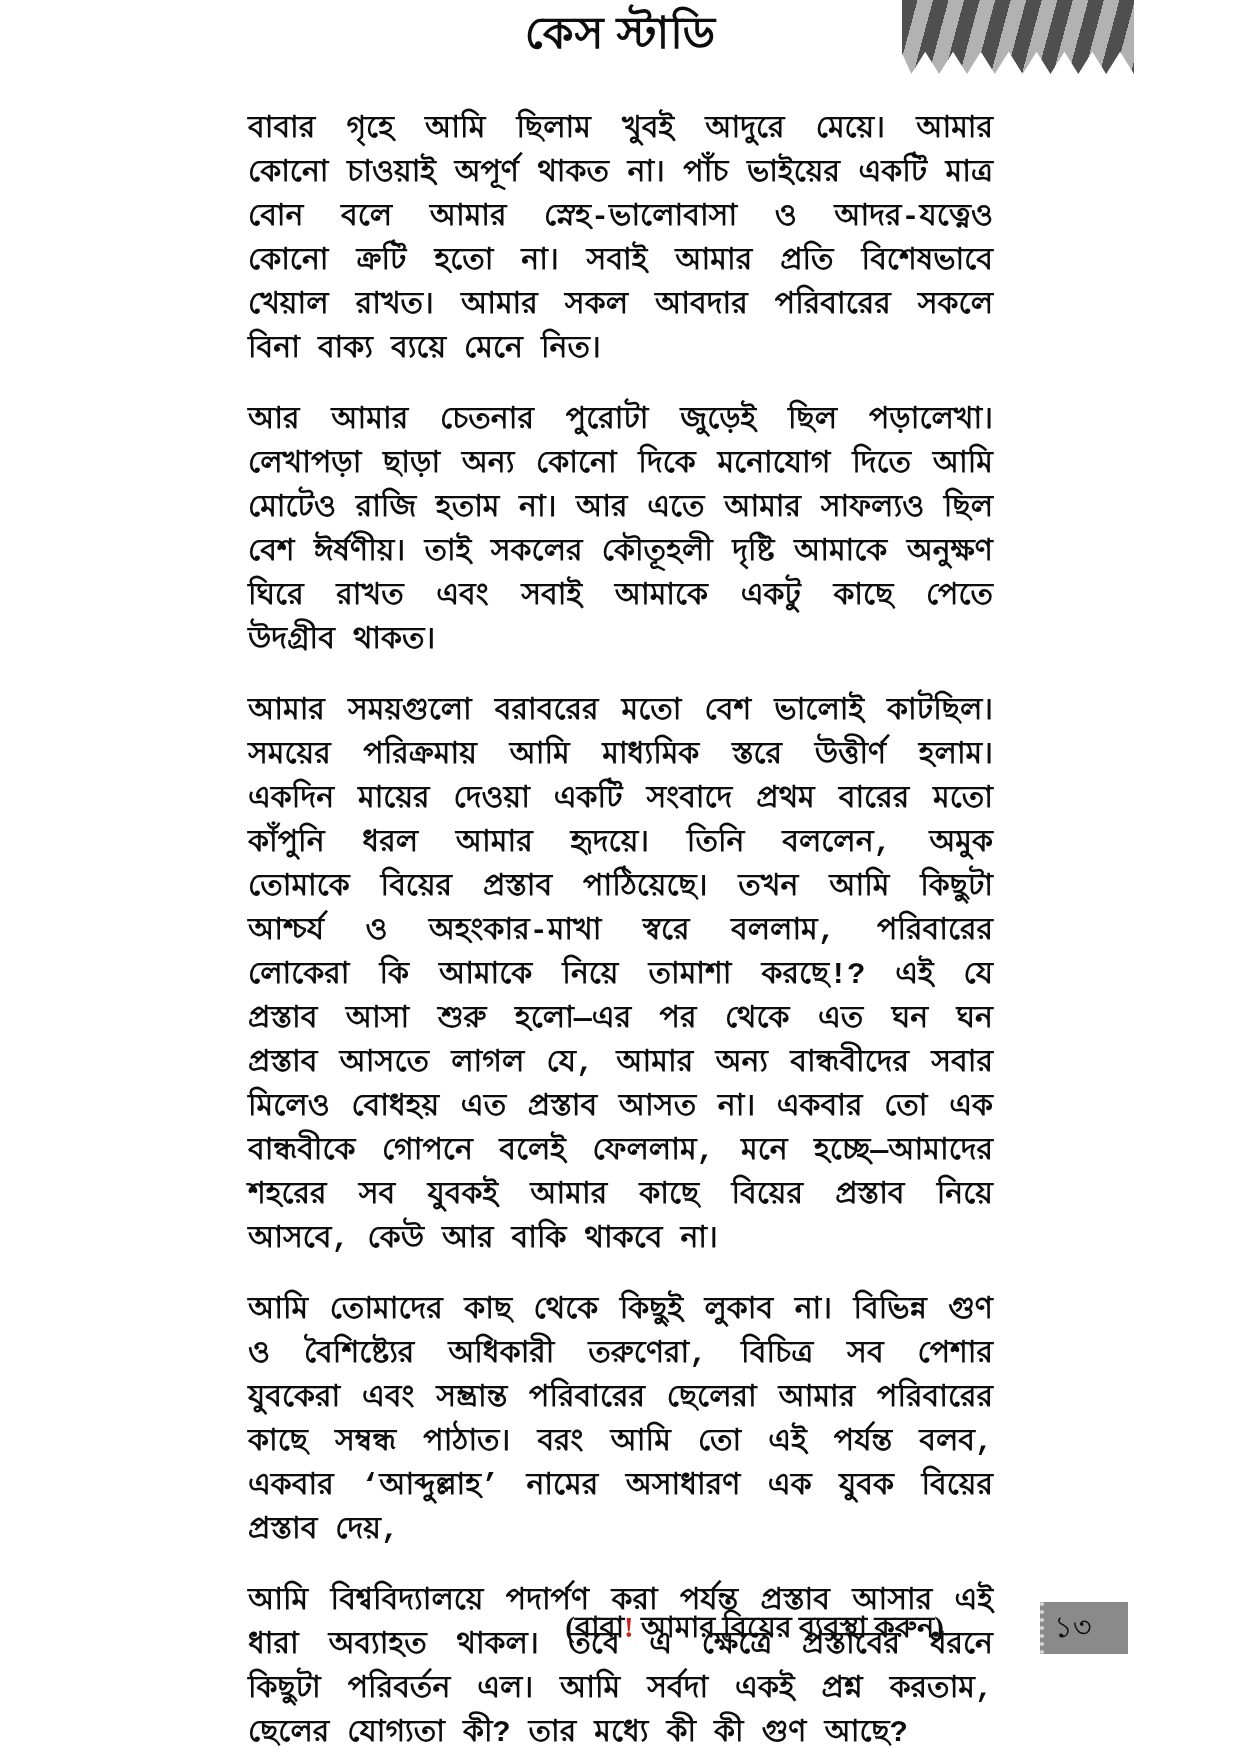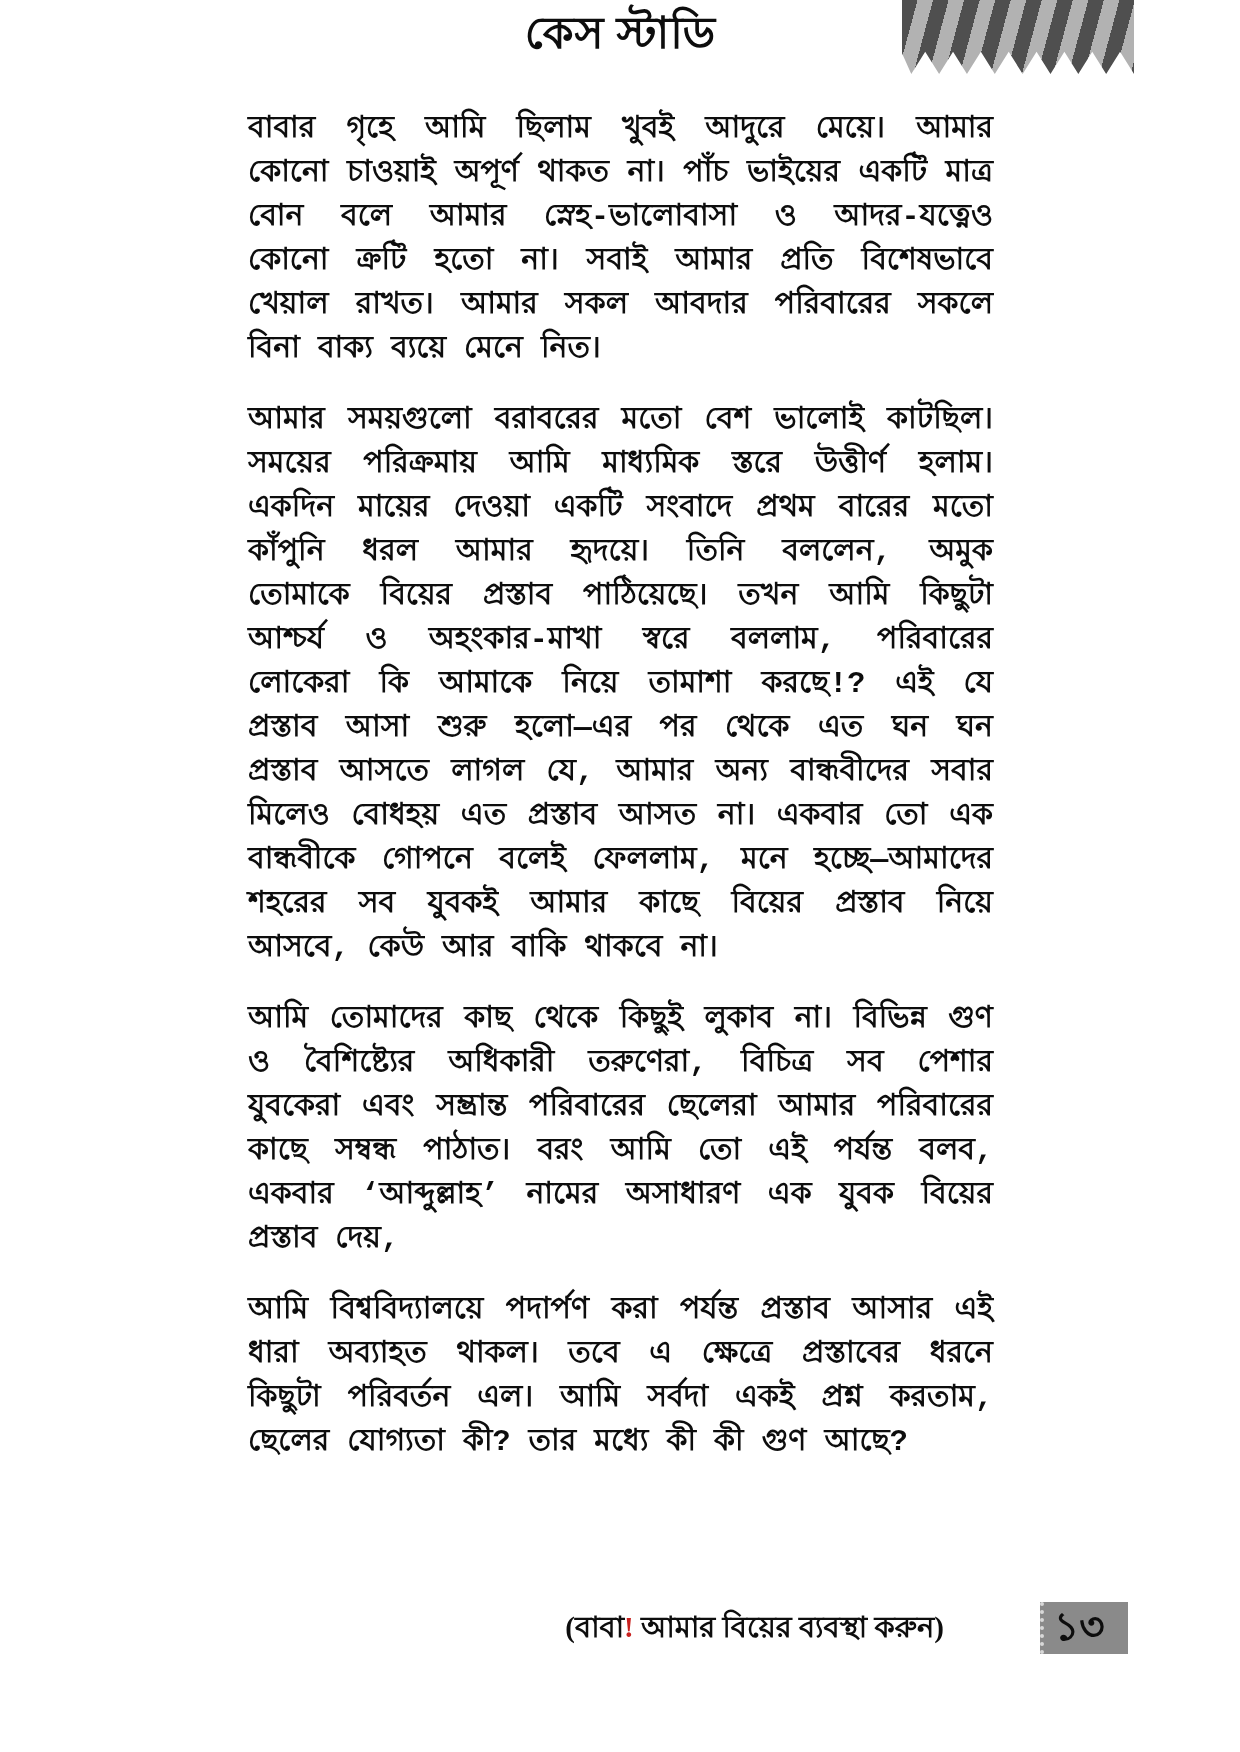--- a/index.html
+++ b/index.html
@@ -82,36 +82,37 @@
     width: 88px;
     height: 52px;
     background: #8a8a8a;
     border-left: 4px dotted #d8d8d8;
     display: flex;
     align-items: center;
     padding-left: 10px;
     box-sizing: border-box;
   }
   .pagebox span {
-    font-size: 39px;
-    font-weight: bold;
+    font-size: 29px;
+    font-weight: normal;
     color: #0d0d0d;
   }
 </style>
 </head>
 <body>
 
 <div class="page">
 
   <div class="stripes"></div>
 
   <h1 class="title">কেস স্টাডি</h1>
 
   <div class="body-text">
     <p>বাবার গৃহে আমি ছিলাম খুবই আদুরে মেয়ে। আমার কোনো চাওয়াই অপূর্ণ থাকত না। পাঁচ ভাইয়ের একটি মাত্র বোন বলে আমার স্নেহ-ভালোবাসা ও আদর-যত্নেও কোনো ক্রটি হতো না। সবাই আমার প্রতি বিশেষভাবে খেয়াল রাখত। আমার সকল আবদার পরিবারের সকলে বিনা বাক্য ব্যয়ে মেনে নিত।</p>
+    <p>আর আমার চেতনার পুরোটা জুড়েই ছিল পড়ালেখা। লেখাপড়া ছাড়া অন্য কোনো দিকে মনোযোগ দিতে আমি মোটেও রাজি হতাম না। আর এতে আমার সাফল্যও ছিল বেশ ঈর্ষণীয়। তাই সকলের কৌতূহলী দৃষ্টি আমাকে অনুক্ষণ ঘিরে রাখত এবং সবাই আমাকে একটু কাছে পেতে উদগ্রীব থাকত।</p>
     <p>আমার সময়গুলো বরাবরের মতো বেশ ভালোই কাটছিল। সময়ের পরিক্রমায় আমি মাধ্যমিক স্তরে উত্তীর্ণ হলাম। একদিন মায়ের দেওয়া একটি সংবাদে প্রথম বারের মতো কাঁপুনি ধরল আমার হৃদয়ে। তিনি বললেন, অমুক তোমাকে বিয়ের প্রস্তাব পাঠিয়েছে। তখন আমি কিছুটা আশ্চর্য ও অহংকার-মাখা স্বরে বললাম, পরিবারের লোকেরা কি আমাকে নিয়ে তামাশা করছে!? এই যে প্রস্তাব আসা শুরু হলো—এর পর থেকে এত ঘন ঘন প্রস্তাব আসতে লাগল যে, আমার অন্য বান্ধবীদের সবার মিলেও বোধহয় এত প্রস্তাব আসত না। একবার তো এক বান্ধবীকে গোপনে বলেই ফেললাম, মনে হচ্ছে—আমাদের শহরের সব যুবকই আমার কাছে বিয়ের প্রস্তাব নিয়ে আসবে, কেউ আর বাকি থাকবে না।</p>
     <p>আমি তোমাদের কাছ থেকে কিছুই লুকাব না। বিভিন্ন গুণ ও বৈশিষ্ট্যের অধিকারী তরুণেরা, বিচিত্র সব পেশার যুবকেরা এবং সম্ভ্রান্ত পরিবারের ছেলেরা আমার পরিবারের কাছে সম্বন্ধ পাঠাত। বরং আমি তো এই পর্যন্ত বলব, একবার ‘আব্দুল্লাহ’ নামের অসাধারণ এক যুবক বিয়ের প্রস্তাব দেয়,</p>
     <p>আমি বিশ্ববিদ্যালয়ে পদার্পণ করা পর্যন্ত প্রস্তাব আসার এই ধারা অব্যাহত থাকল। তবে এ ক্ষেত্রে প্রস্তাবের ধরনে কিছুটা পরিবর্তন এল। আমি সর্বদা একই প্রশ্ন করতাম, ছেলের যোগ্যতা কী? তার মধ্যে কী কী গুণ আছে?</p>
   </div>
 
   <div class="footer">
     <div class="footer-caption"><span>(বাবা</span><span class="exclaim">!</span><span> আমার বিয়ের ব্যবস্থা করুন)</span></div>
     <div class="pagebox">
       <span>১৩</span>
     </div>

